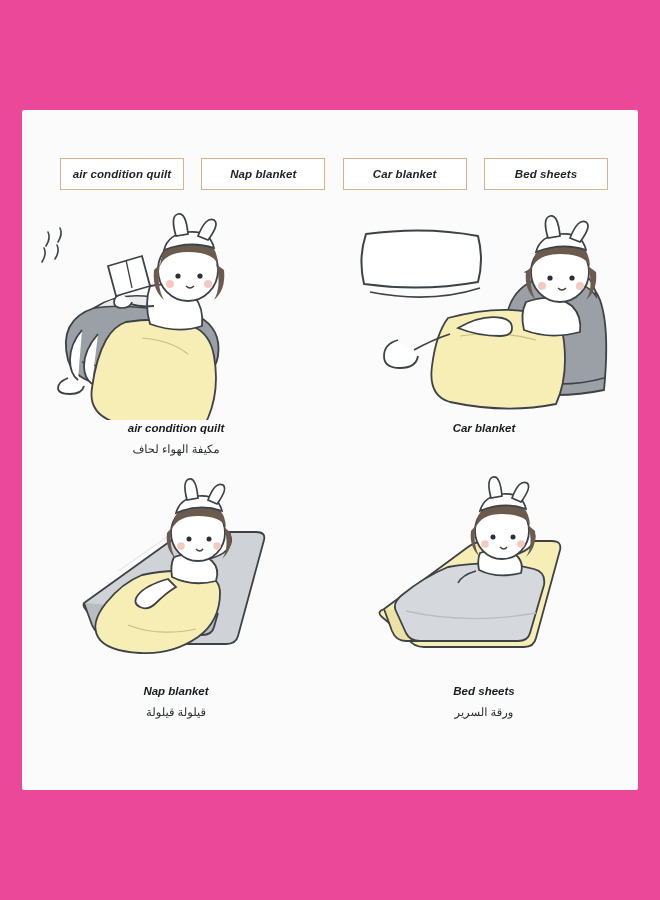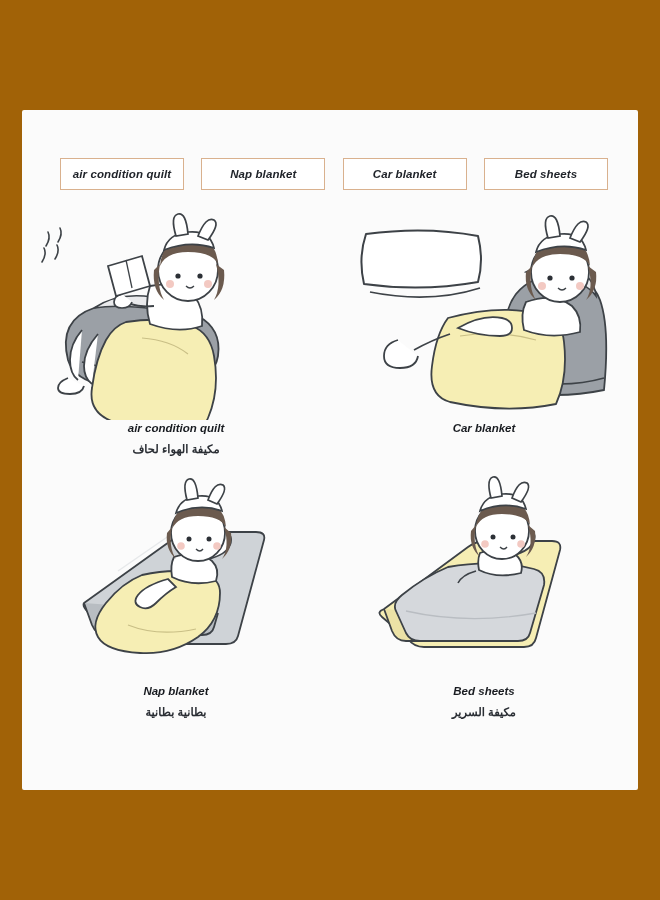--- a/index.html
+++ b/index.html
@@ -10,21 +10,21 @@
   body {
     width: 660px;
     height: 900px;
     font-family: "Liberation Sans", sans-serif;
     overflow: hidden;
   }
   .page {
     position: relative;
     width: 660px;
     height: 900px;
-    background: #a16207;
+    background: #ec4899;
   }
   .canvas {
     position: absolute;
     left: 22px;
     top: 110px;
     width: 616px;
     height: 680px;
     background: #fbfbfb;
     border-radius: 2px;
   }
@@ -74,21 +74,20 @@
     left: 0;
     top: 0;
     width: 308px;
     height: 210px;
   }
   .caption {
     position: absolute;
     left: 0;
     width: 308px;
     text-align: center;
-    font-weight: bold;
   }
   .cap-en {
     top: 212px;
     font-size: 11.5px;
     font-weight: bold;
     font-style: italic;
     color: #181b20;
   }
   .cap-ar {
     top: 232px;
@@ -244,21 +243,21 @@
               <path d="M165 25 q-5 -19 2 -21 q7 -2 9 19 z" fill="#ffffff" stroke="#3d4247" stroke-width="1.7"></path>
               <path d="M186 25 q7 -19 15 -15 q5 4 -6 19 z" fill="#ffffff" stroke="#3d4247" stroke-width="1.7"></path>
               <circle cx="167" cy="64" r="2.5" fill="#2c3036"></circle>
               <circle cx="187" cy="64" r="2.5" fill="#2c3036"></circle>
               <circle cx="159" cy="71" r="3.8" fill="#f3c9c2"></circle>
               <circle cx="195" cy="71" r="3.8" fill="#f3c9c2"></circle>
               <path d="M174 74 q4 4 7 0" fill="none" stroke="#3d4247" stroke-width="1.3"></path>
             </svg>
           </div>
           <div class="caption cap-en">Nap blanket</div>
-          <div class="caption cap-ar">بطانية بطانية</div>
+          <div class="caption cap-ar">قيلولة قيلولة</div>
         </div>
 
         <div class="panel">
           <div class="scene">
             <svg width="308" height="210" viewBox="0 0 308 210">
 
               <path d="M54 134 l84 -62 q8 -6 18 -6 l66 0 q10 0 8 9 l-24 88 q-2 9 -12 9 l-100 0 q-10 0 -16 -8 l-26 -22 q-6 -5 2 -8 z" fill="#f6eeb4" stroke="#3d4247" stroke-width="1.8" stroke-linejoin="round"></path>
               <path d="M54 134 l8 22 q4 10 14 10 l100 0 q10 0 12 -9 l4 -12" fill="#ece2a6" stroke="#3d4247" stroke-width="1.8" stroke-linejoin="round"></path>
 
               <path d="M154 58 q24 -12 44 -4 q10 4 5 14 q-6 10 -24 13 q-20 3 -27 -7 q-6 -9 2 -16 z" fill="#ffffff" stroke="#3d4247" stroke-width="1.8"></path>
@@ -278,18 +277,18 @@
               <path d="M161 23 q-5 -19 2 -21 q7 -2 9 19 z" fill="#ffffff" stroke="#3d4247" stroke-width="1.7"></path>
               <path d="M182 23 q7 -19 15 -15 q5 4 -6 19 z" fill="#ffffff" stroke="#3d4247" stroke-width="1.7"></path>
               <circle cx="163" cy="62" r="2.5" fill="#2c3036"></circle>
               <circle cx="183" cy="62" r="2.5" fill="#2c3036"></circle>
               <circle cx="155" cy="69" r="3.8" fill="#f3c9c2"></circle>
               <circle cx="191" cy="69" r="3.8" fill="#f3c9c2"></circle>
               <path d="M170 72 q4 4 7 0" fill="none" stroke="#3d4247" stroke-width="1.3"></path>
             </svg>
           </div>
           <div class="caption cap-en">Bed sheets</div>
-          <div class="caption cap-ar">مكيفة السرير</div>
+          <div class="caption cap-ar">ورقة السرير</div>
         </div>
       </div>
     </div>
   </div>
 </div>
 
 </body></html>

